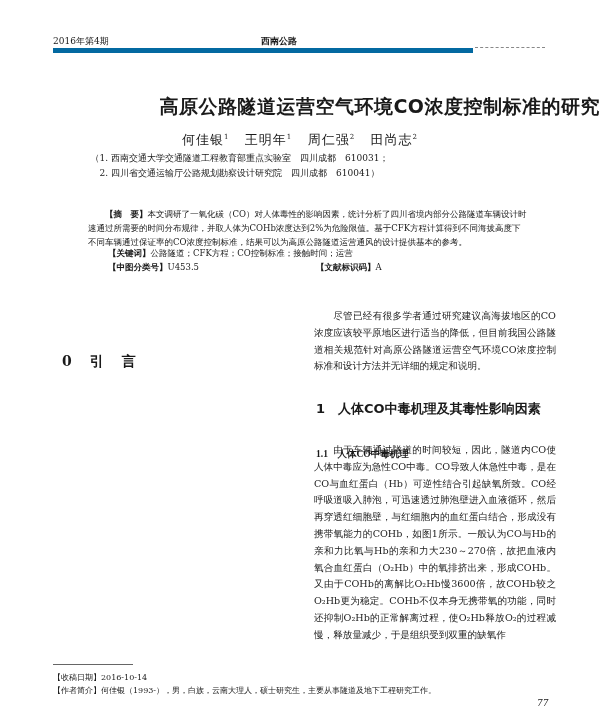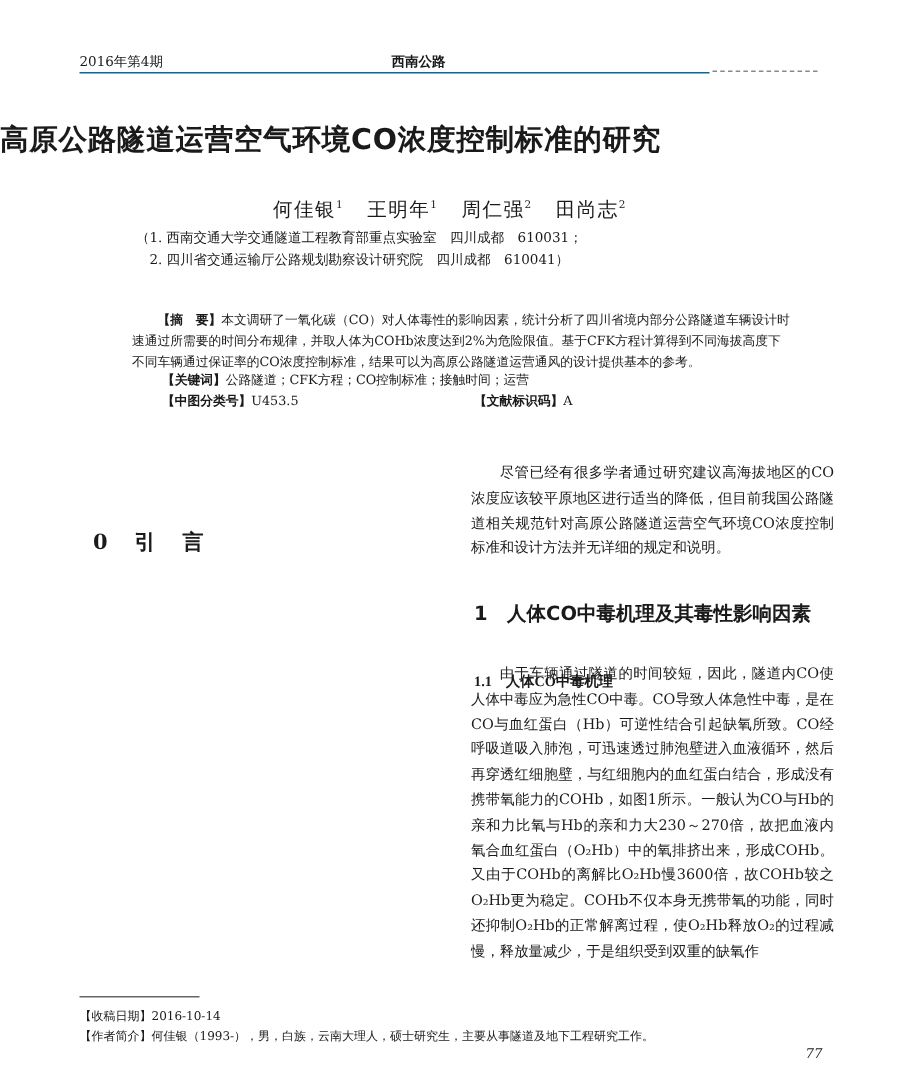--- a/index.html
+++ b/index.html
@@ -1,23 +1,23 @@
 <!DOCTYPE html>
 <html><head>
 <meta charset="utf-8">
 <style>
   html, body { margin:0; padding:0; background:#fff; }
   body { width:600px; height:713px; position:relative; overflow:hidden;
          font-family:"DejaVu Serif", serif; color:#1a1a1a; }
   .hdr { position:absolute; top:34px; left:53px; width:420px; height:14px;
-         border-bottom:1px solid #0369a1; font-size:9px; }
+         border-bottom:5px solid #0369a1; font-size:9px; }
   .hdr .issue { position:absolute; left:0; top:1px; }
   .hdr .journal { position:absolute; left:208px; top:1px; font-weight:bold; font-family:"DejaVu Sans", sans-serif; }
   .hdr-dash { position:absolute; top:47px; left:475px; width:70px; border-bottom:1px dashed #888; }
-  .title { position:absolute; top:80px; left:0; width:600px; text-align:left;
+  .title { position:absolute; top:94px; left:0; width:600px; text-align:right;
            font-family:"DejaVu Sans", sans-serif; font-size:19px; font-weight:bold; letter-spacing:0.5px; }
   .authors { position:absolute; top:131px; left:0; width:600px; text-align:center; font-size:13px; letter-spacing:1px; }
   .authors sup { font-size:7px; }
   .affil { position:absolute; left:0; width:479px; text-align:center; font-size:9px; }
   .abstract { position:absolute; top:207px; left:88px; width:440px; font-size:8.5px; line-height:14px; text-indent:2em; }
   .abstract b, .kw b, .cls b { font-family:"DejaVu Sans", sans-serif; }
   .kw { position:absolute; top:248px; left:108px; font-size:8.5px; }
   .cls { position:absolute; top:262px; left:108px; font-size:8.5px; }
   .docid { position:absolute; top:262px; left:316px; font-size:8.5px; }
   .col { position:absolute; font-size:9.6px; line-height:16.8px; text-align:justify; }

